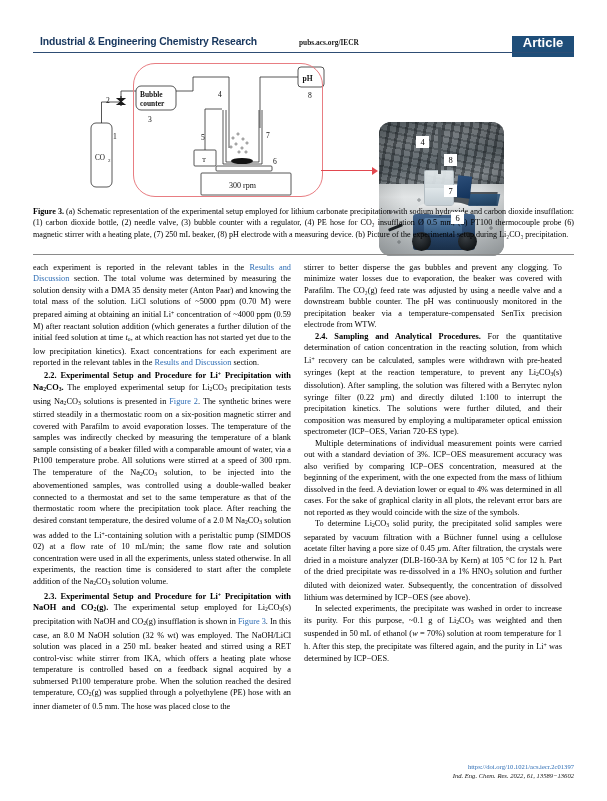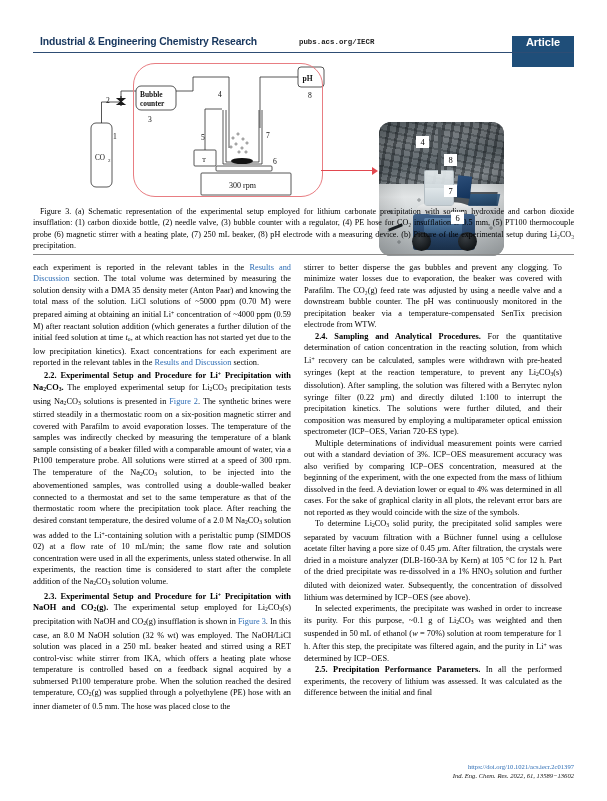--- a/index.html
+++ b/index.html
@@ -34,37 +34,37 @@
     font-size: 10.4px;
     letter-spacing: -0.15px;
     color: #17365d;
     white-space: nowrap;
     padding-left: 7px;
   }
   #header-url {
     position: absolute;
     left: 266px;
     top: 2px;
-    font-family: Liberation Mono, monospace;
+    font-family: Liberation Serif, serif;
     font-weight: bold;
     font-size: 7.4px;
     color: #1c1c1c;
     white-space: nowrap;
   }
   #article-badge {
     position: absolute;
     right: 0;
     top: 0px;
     width: 62px;
-    height: 31px;
+    height: 21px;
     background: #1f4e79;
     color: #ffffff;
     font-family: "Liberation Sans", sans-serif;
     font-weight: bold;
-    font-size: 11px;
+    font-size: 13px;
     text-align: center;
     line-height: 13px;
   }
   #header-rule {
     position: absolute;
     left: 33px;
     top: 52px;
     width: 541px;
     height: 1.2px;
     background: #2e4d74;
@@ -247,21 +247,21 @@
   #figure-caption {
     position: absolute;
     left: 33px;
     top: 206px;
     width: 541px;
     font-size: 8.1px;
     line-height: 11.4px;
     text-align: justify;
     color: #000;
   }
-  #figure-caption b { font-weight: normal; margin-left: 7px; }
+  #figure-caption b { font-weight: bold; }
 
   #caption-rule {
     position: absolute;
     left: 33px;
     top: 254px;
     width: 541px;
     height: 0.8px;
     background: #8a8a8a;
   }
 
@@ -460,21 +460,20 @@
   <p class="first">stirrer to better disperse the gas bubbles and prevent any clogging. To minimize water losses due to evaporation, the beaker was covered with Parafilm. The CO₂(g) feed rate was adjusted by using a needle valve and a downstream bubble counter. The pH was continuously monitored in the precipitation beaker via a temperature-compensated SenTix precision electrode from WTW.</p>
 
   <p><span class="sec-head">2.4. Sampling and Analytical Procedures.</span> For the quantitative determination of cation concentration in the reacting solution, from which Li<sup>+</sup> recovery can be calculated, samples were withdrawn with pre-heated syringes (kept at the reaction temperature, to prevent any Li<sub>2</sub>CO<sub>3</sub>(s) dissolution). After sampling, the solution was filtered with a Berrytec nylon syringe filter (0.22 <i>µ</i>m) and directly diluted 1:100 to interrupt the precipitation kinetics. The solutions were further diluted, and their composition was measured by employing a multiparameter optical emission spectrometer (ICP−OES, Varian 720-ES type).</p>
 
   <p>Multiple determinations of individual measurement points were carried out with a standard deviation of 3%. ICP−OES measurement accuracy was also verified by comparing ICP−OES concentration, measured at the beginning of the experiment, with the one expected from the mass of lithium dissolved in the feed. A deviation lower or equal to 4% was determined in all cases. For the sake of graphical clarity in all plots, the relevant error bars are not reported as they would coincide with the size of the symbols.</p>
 
   <p>To determine Li<sub>2</sub>CO<sub>3</sub> solid purity, the precipitated solid samples were separated by vacuum filtration with a Büchner funnel using a cellulose acetate filter having a pore size of 0.45 <i>µ</i>m. After filtration, the crystals were dried in a moisture analyzer (DLB-160-3A by Kern) at 105 °C for 12 h. Part of the dried precipitate was re-dissolved in a 1% HNO<sub>3</sub> solution and further diluted with deionized water. Subsequently, the concentration of dissolved lithium was determined by ICP−OES (see above).</p>
 
   <p>In selected experiments, the precipitate was washed in order to increase its purity. For this purpose, ~0.1 g of Li<sub>2</sub>CO<sub>3</sub> was weighted and then suspended in 50 mL of ethanol (<i>w</i> = 70%) solution at room temperature for 1 h. After this step, the precipitate was filtered again, and the purity in Li<sup>+</sup> was determined by ICP−OES.</p>
 
-  <p><span class="sec-head">2.5. Precipitation Performance Parameters.</span> In all the performed experiments, the recovery of lithium was assessed. It was calculated as the difference between the initial and final</p>
 
 </div>
 
 <div id="page-number">13592</div>
 <div id="footer-doi">
   <span class="doi">https://doi.org/10.1021/acs.iecr.2c01397</span>
   <span class="cite">Ind. Eng. Chem. Res. 2022, 61, 13589−13602</span>
 </div>
 
 </body></html>

